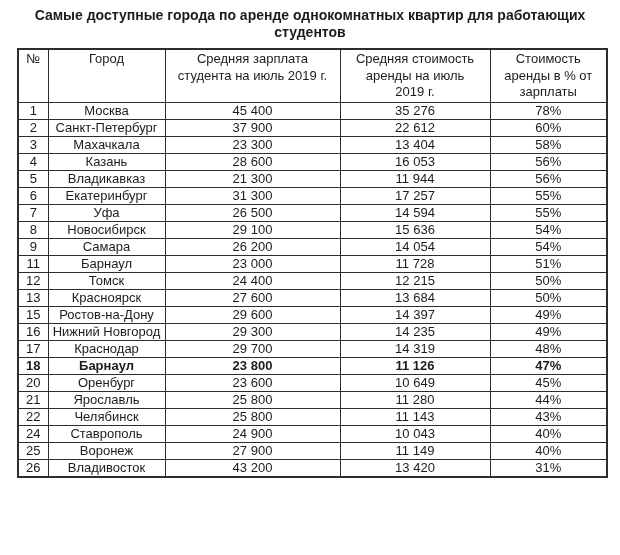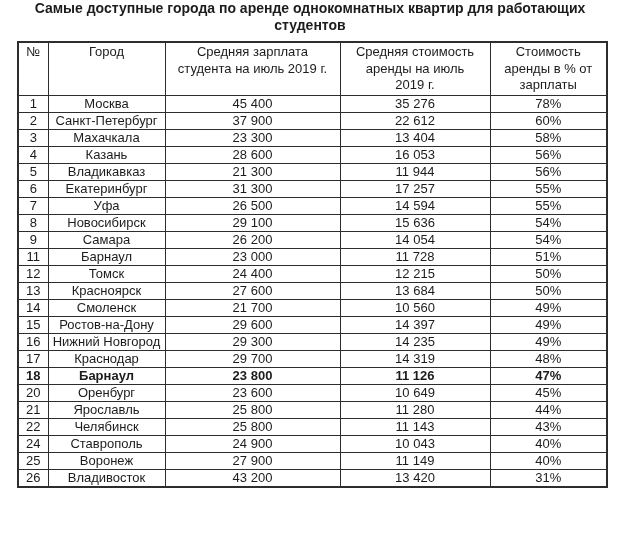--- a/index.html
+++ b/index.html
@@ -6,20 +6,21 @@
   .page {
     width: 620px;
     height: 555px;
     background: #ffffff;
     font-family: "Liberation Sans", sans-serif;
     color: #1c1c1c;
     overflow: hidden;
     box-sizing: border-box;
   }
   .title {
+    padding-top: 7px;
     text-align: center;
     font-weight: bold;
     font-size: 14px;
     line-height: 17px;
     color: #1c1c1c;
   }
   table.rent-table {
     border-collapse: collapse;
     table-layout: fixed;
     margin: 7px 0 0 17px;
@@ -155,27 +156,20 @@
           <td>50%</td>
         </tr>
         <tr>
           <td>13</td>
           <td>Красноярск</td>
           <td>27 600</td>
           <td>13 684</td>
           <td>50%</td>
         </tr>
         <tr>
-          <td>14</td>
-          <td>Смоленск</td>
-          <td>21 700</td>
-          <td>10 560</td>
-          <td>49%</td>
-        </tr>
-        <tr>
           <td>15</td>
           <td>Ростов-на-Дону</td>
           <td>29 600</td>
           <td>14 397</td>
           <td>49%</td>
         </tr>
         <tr>
           <td>16</td>
           <td>Нижний Новгород</td>
           <td>29 300</td>

